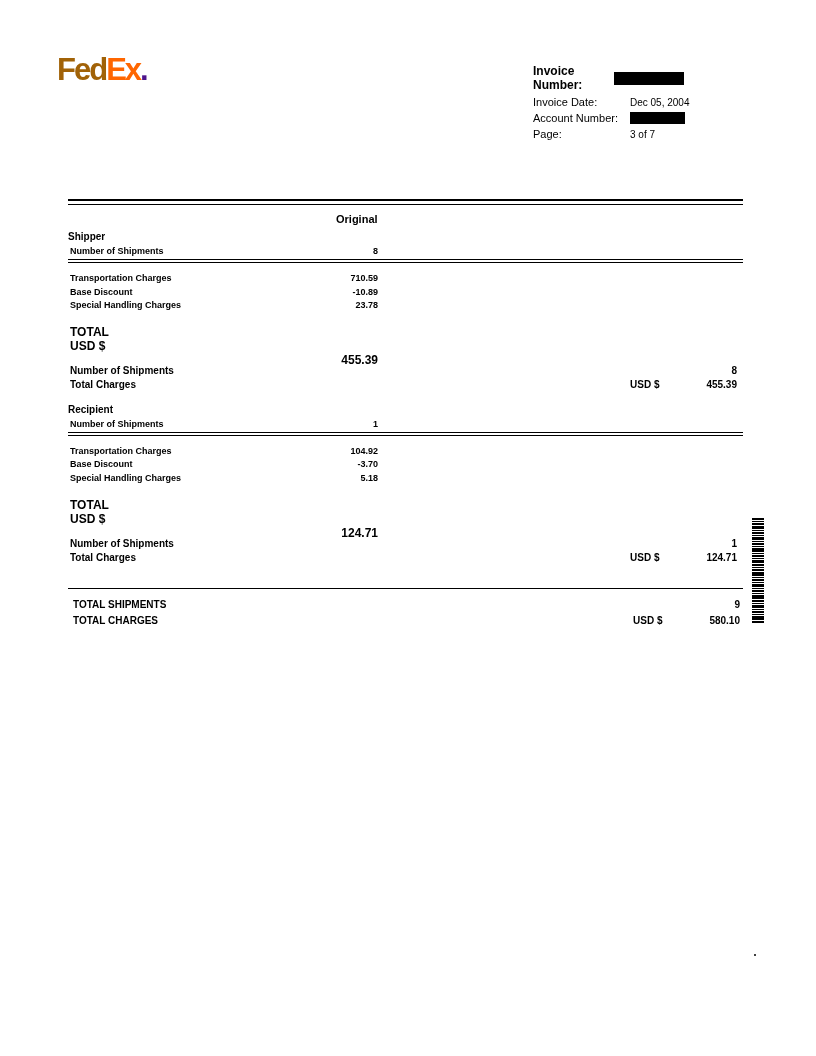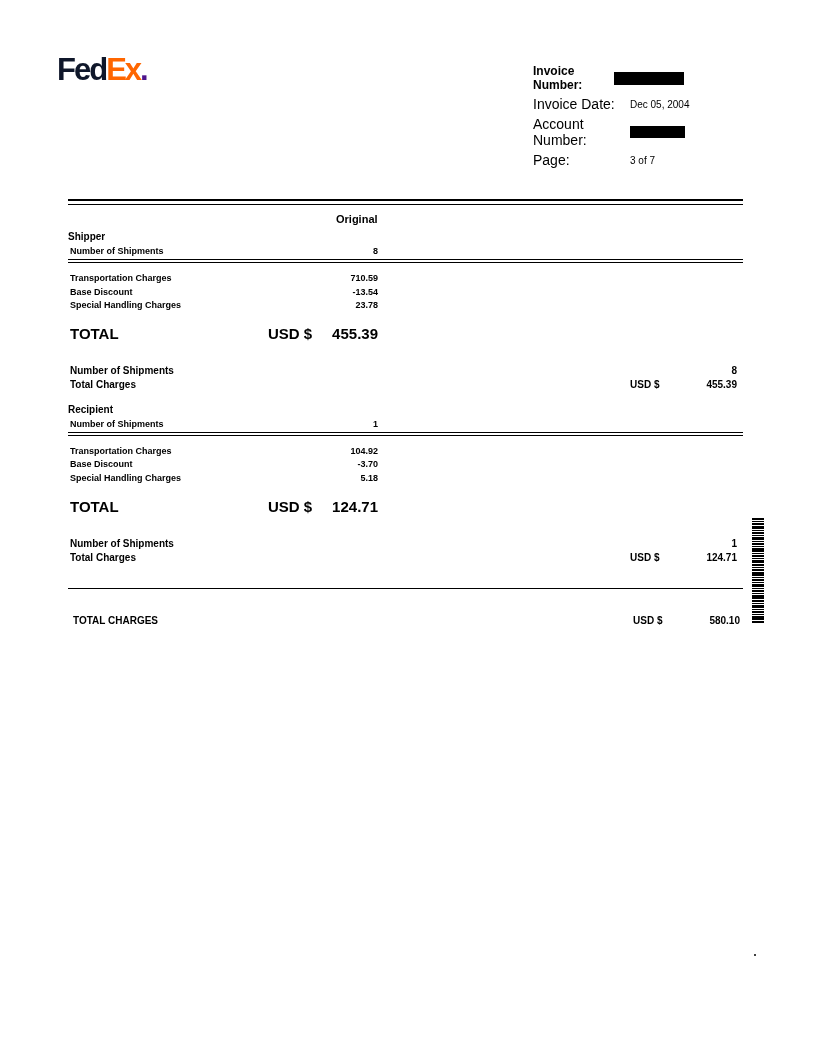--- a/index.html
+++ b/index.html
@@ -8,21 +8,21 @@
     font-family:"Liberation Sans", sans-serif; color:#000; overflow:hidden;
   }
 
   
   .logo { position:absolute; left:57px; top:54px; font-size:31px; font-weight:bold; letter-spacing:-2px; line-height:1; }
   .logo .dot { color:#4D148C; }
 
   
   .hdr { position:absolute; left:533px; top:64px; width:210px; }
   .hdr-row { display:flex; align-items:center; margin-bottom:4px; }
-  .hdr-row .hlbl { width:97px; font-size:14px; }
+  .hdr-row .hlbl { width:97px; font-size:11px; }
   .hdr-row.big .hlbl { font-size:12px; font-weight:bold; width:81px; }
   .hdr-row .hval { font-size:10px; }
   .redact { background:#000; display:inline-block; }
   .redact.invnum { width:70px; height:13px; }
   .redact.acct  { width:55px; height:12px; }
 
   
   .title { position:absolute; left:73px; top:180px; font-size:12.5px; font-weight:bold; }
   .double-rule { position:absolute; left:68px; top:199px; width:675px; height:3px;
                  border-top:2px solid #000; border-bottom:1px solid #000; }
@@ -30,21 +30,21 @@
 
   .col-header { position:absolute; left:336px; top:213px; font-size:11px; font-weight:bold; }
 
   .section-header { position:absolute; left:68px; width:675px; font-size:10px; font-weight:bold;
                     padding-bottom:20px; border-bottom:1px solid #000; }
 
   
   .trow { position:absolute; left:70px; width:308px; display:flex; font-size:9px; font-weight:bold; }
   .trow .lbl { flex:1; }
   .trow .val { width:70px; text-align:right; }
-  .trow.totalrow { font-size:15px; }
+  .trow.totalrow { font-size:12px;flex-direction:column; }
   .trow.totalrow .tlbl { width:198px; }
   .trow.totalrow .cur  { width:55px; }
   .trow.totalrow .val  { flex:1; width:auto; text-align:right; }
 
   
   .sumrow { position:absolute; left:70px; width:667px; display:flex; font-size:10px; font-weight:bold; }
   .sumrow .lbl { flex:1; }
   .sumrow .cur { width:45px; }
   .sumrow .val { width:62px; text-align:right; }
 
@@ -55,21 +55,21 @@
 
   .barcode { position:absolute; left:752px; top:518px; }
   .page-dot { position:absolute; left:754px; top:954px; width:2px; height:2px; background:#000; border-radius:50%; }
 </style>
 </head>
 <body>
 
 <div class="page">
 
   <div class="logo">
-    <span style="color: #0f172a;">Fed</span><span style="color: rgb(255, 102, 0);">Ex</span><span class="dot">.</span>
+    <span style="color: #a16207;">Fed</span><span style="color: rgb(255, 102, 0);">Ex</span><span class="dot">.</span>
   </div>
 
   <div class="hdr">
     <div class="hdr-row big">
       <span class="hlbl">Invoice Number:</span>
       <span class="redact invnum"></span>
     </div>
     <div class="hdr-row">
       <span class="hlbl">Invoice Date:</span>
       <span class="hval">Dec 05, 2004</span>
@@ -94,21 +94,21 @@
     <span class="lbl">Number of Shipments</span>
     <span class="val">8</span>
   </div>
   <div class="rule" style="top:259px"></div>
   <div class="trow" style="top:273px">
     <span class="lbl">Transportation Charges</span>
     <span class="val">710.59</span>
   </div>
   <div class="trow" style="top:287px">
     <span class="lbl">Base Discount</span>
-    <span class="val">-13.54</span>
+    <span class="val">-10.89</span>
   </div>
   <div class="trow" style="top:300px">
     <span class="lbl">Special Handling Charges</span>
     <span class="val">23.78</span>
   </div>
   <div class="trow totalrow" style="top:325px">
     <span class="tlbl">TOTAL</span>
     <span class="cur">USD $</span>
     <span class="val">455.39</span>
   </div>
@@ -153,20 +153,25 @@
     <span class="cur"></span>
     <span class="val">1</span>
   </div>
   <div class="sumrow" style="top:552px">
     <span class="lbl">Total Charges</span>
     <span class="cur">USD $</span>
     <span class="val">124.71</span>
   </div>
 
   <div class="rule" style="top:588px"></div>
+  <div class="grandrow" style="top:599px">
+    <span class="lbl">TOTAL SHIPMENTS</span>
+    <span class="cur"></span>
+    <span class="val">9</span>
+  </div>
   <div class="grandrow" style="top:615px">
     <span class="lbl">TOTAL CHARGES</span>
     <span class="cur">USD $</span>
     <span class="val">580.10</span>
   </div>
 
   <div class="barcode">
     <svg width="12" height="105" xmlns="http://www.w3.org/2000/svg">
       <rect x="0" y="0" width="12" height="2" fill="#000"></rect>
       <rect x="0" y="3" width="12" height="1" fill="#000"></rect>

